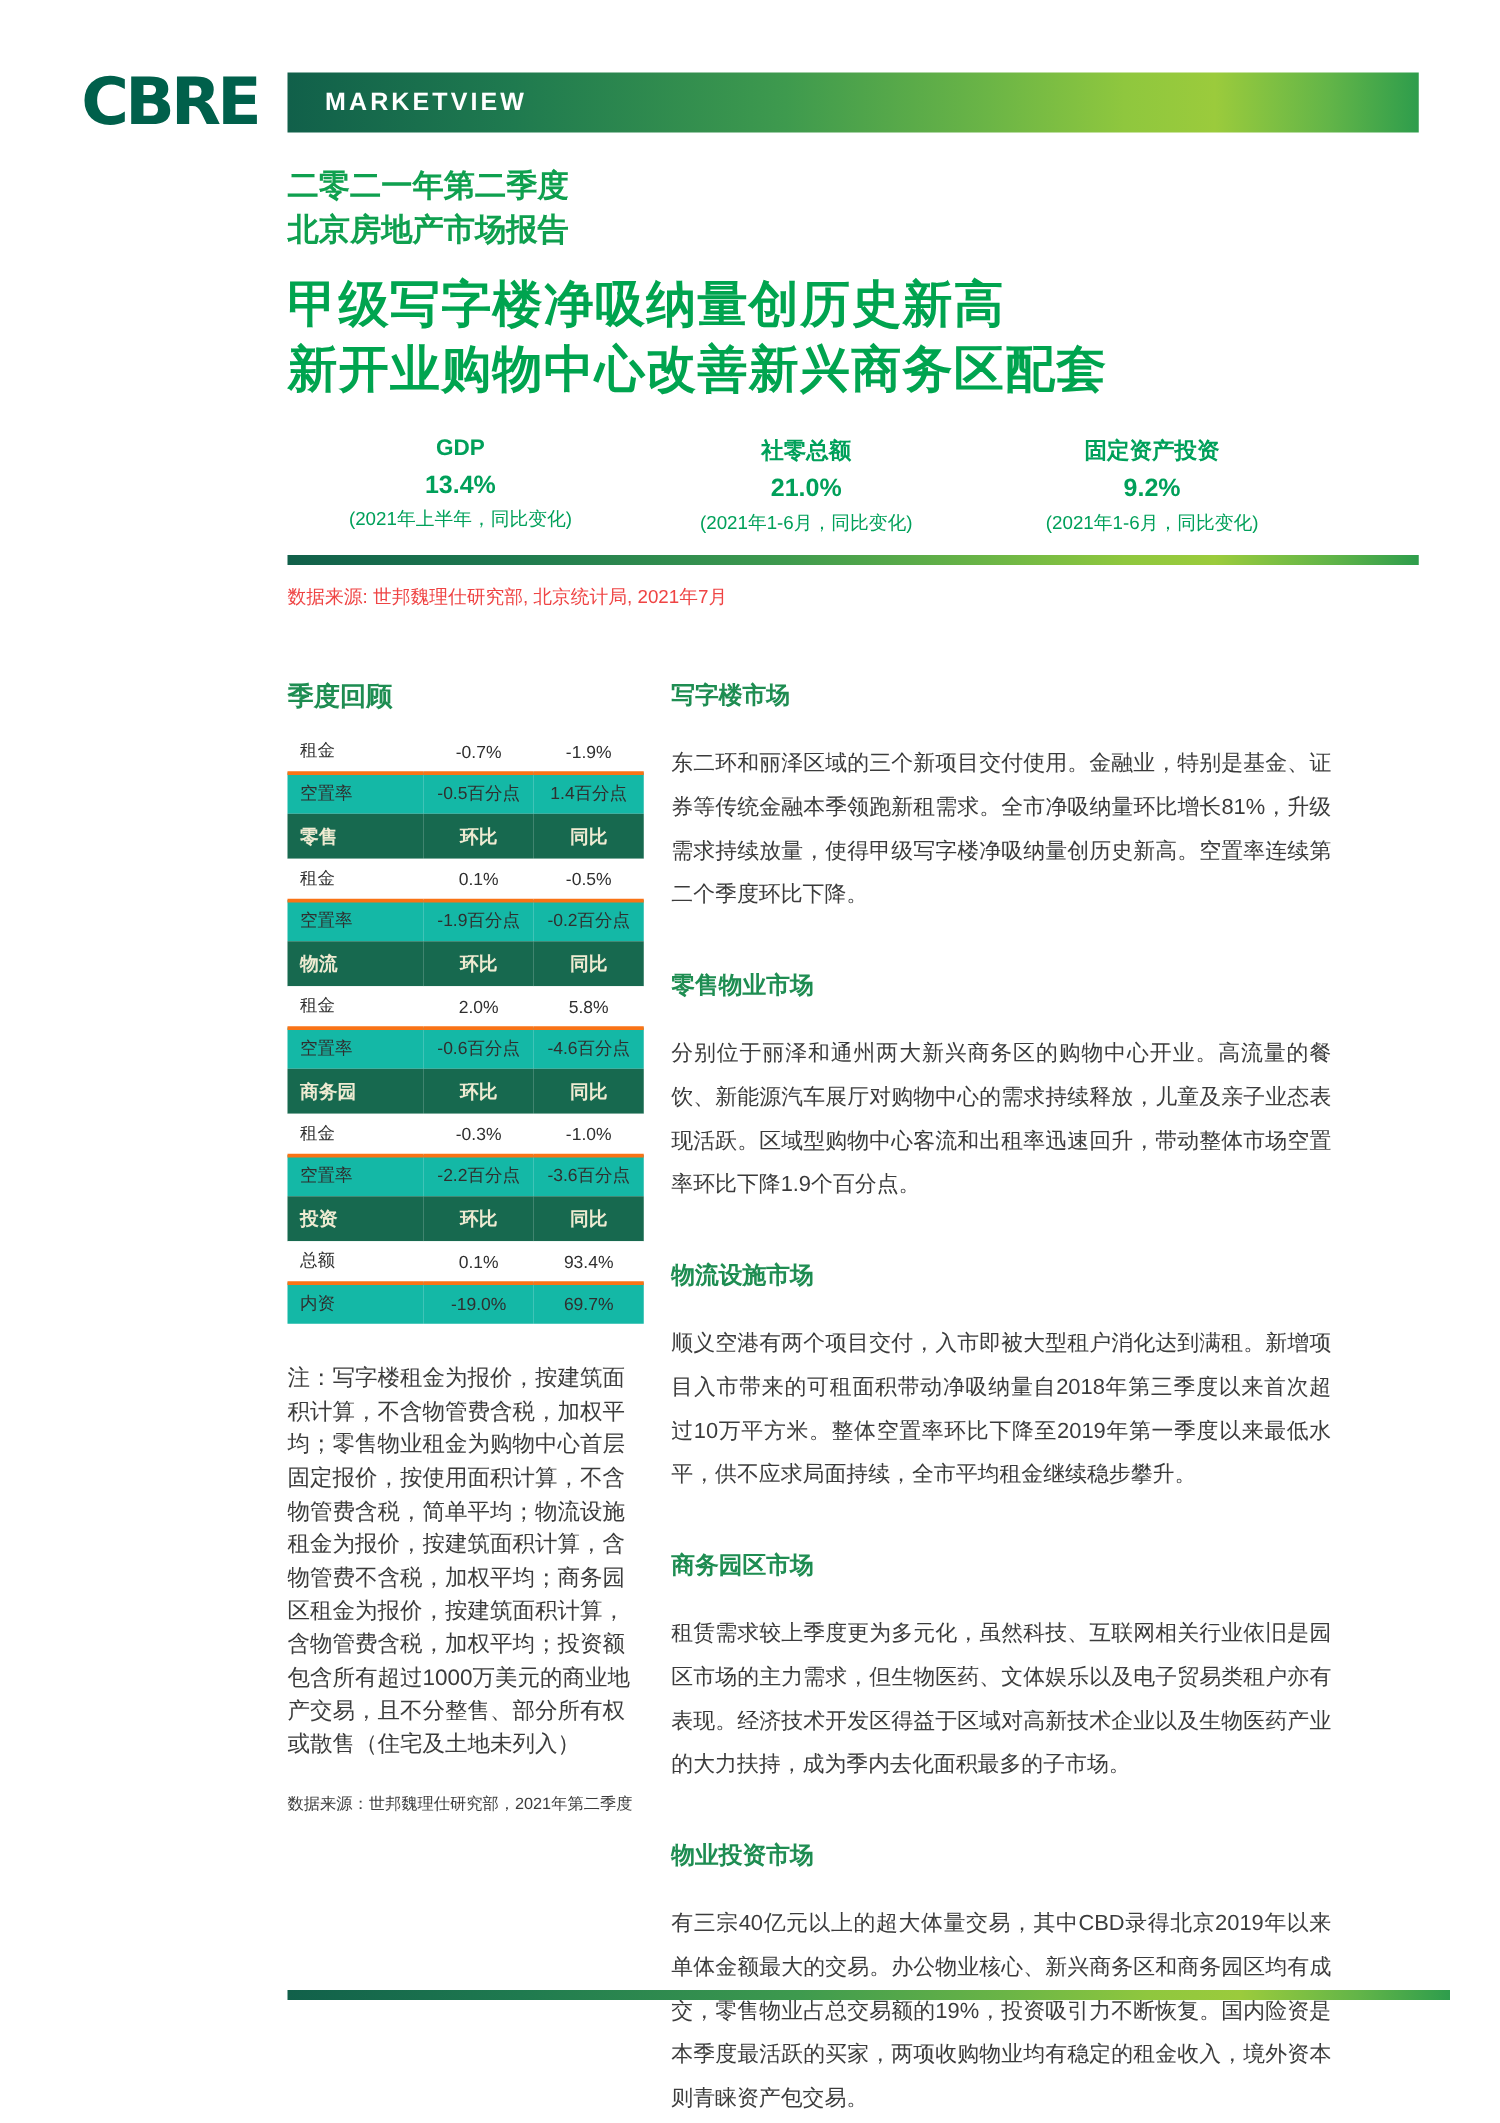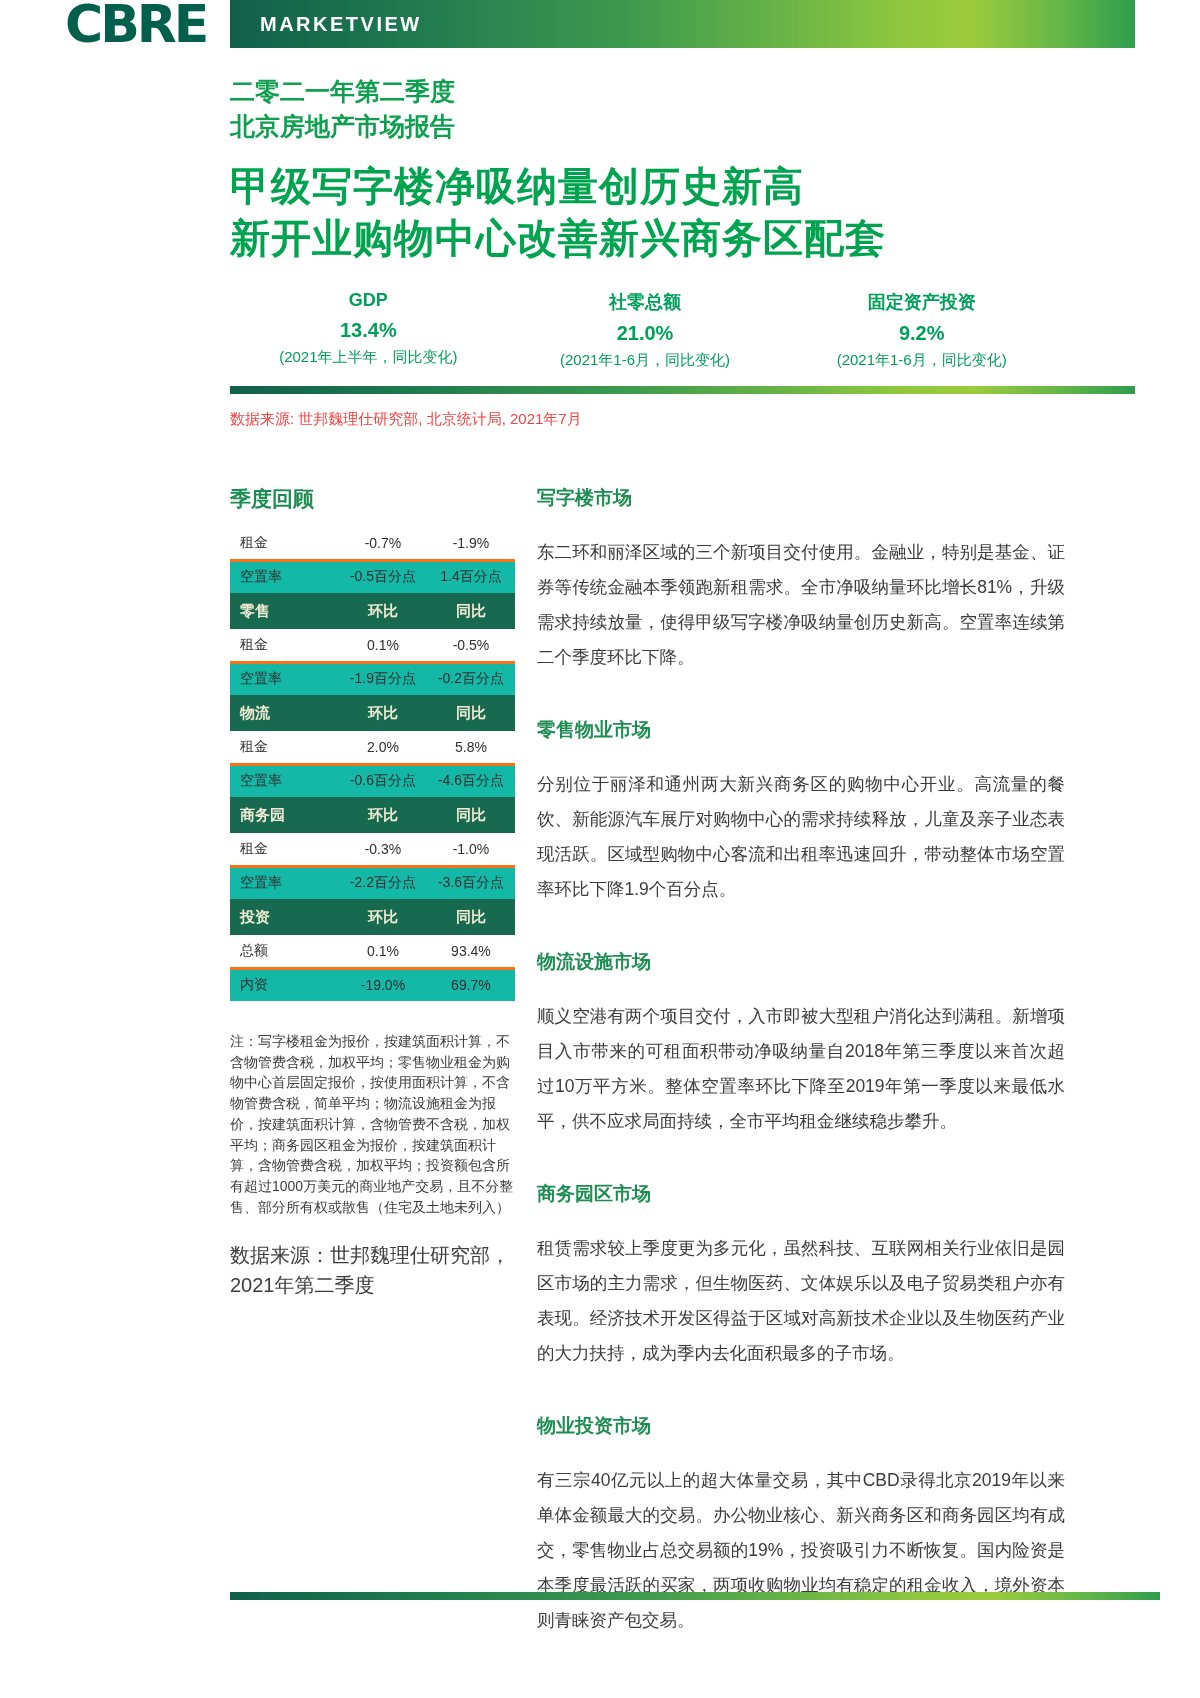--- a/index.html
+++ b/index.html
@@ -1,21 +1,21 @@
 <!DOCTYPE html>
 <html><head>
 <meta charset="utf-8">
 <style>
   html,body{margin:0;padding:0;background:#ffffff;}
   .page{
     position:relative;width:1200px;height:1698px;margin:0 auto;background:#fff;
     font-family:"Liberation Sans","DejaVu Sans",sans-serif;overflow:hidden;
   }
   
-  .masthead{display:flex;align-items:center;margin-left:65px;}
+  .masthead{display:flex;align-items:center;padding-top:58px;margin-left:65px;}
   .logo{
     width:145px;margin-right:20px;font-family:"DejaVu Sans",sans-serif;
     font-size:52px;font-weight:bold;color:#00604B;letter-spacing:-3px;line-height:48px;
   }
   .grad{
     background:linear-gradient(90deg,#11604A 0%,#1F7A4F 20%,#3E9A4E 44%,#6BB546 62%,
       #8FC73E 74%,#9BCB3C 82%,#63B548 92%,#2E9D4C 100%);
   }
   .banner{
     width:905px;height:48px;color:#ffffff;font-weight:bold;font-size:20px;
@@ -39,22 +39,22 @@
   .sidebar-title{color:#1E8D52;font-size:21px;font-weight:bold;}
   
   .qtable{width:100%;border-collapse:collapse;margin-top:14px;font-size:14px;color:#2F2F2F;table-layout:fixed;}
   .qtable td{padding:0 2px;}
   .qtable td:first-child{width:34%;padding-left:10px;text-align:left;}
   .qtable td:nth-child(2),.qtable td:nth-child(3){text-align:center;}
   tr.hrow{background:#17694F;color:#EFEBD2;font-weight:bold;height:36px;font-size:15px;}
   tr.drow{height:33px;background:#ffffff;border-bottom:3px solid #f97316;}
   tr.drow.alt{background:#14b8a6;border-bottom:none;}
   
-  .sidebar-note{margin-top:30px;font-size:14px;line-height:1.48;color:#3C3C3C;}
-  .sidebar-source{margin-top:24px;font-size:20px;line-height:1.48;color:#3C3C3C;}
+  .sidebar-note{margin-top:30px;font-size:18px;line-height:1.48;color:#3C3C3C;}
+  .sidebar-source{margin-top:24px;font-size:13px;line-height:1.48;color:#3C3C3C;}
   
   .article{margin-bottom:42px;}
   .article-heading{color:#1E8D52;font-size:19px;font-weight:bold;margin:0 0 24px 0;}
   .article-body{margin:0;font-size:17.5px;line-height:35px;color:#3B3B3B;text-align:justify;}
   
   .footer-bar{position:absolute;left:230px;top:1592px;width:930px;height:8px;}
   .footer-text{position:absolute;top:1698px;left:230px;width:815px;text-align:right;font-size:15px;color:#1E7A64;}
   .footer-text .sep{margin:0 14px;}
 </style>
 </head>

